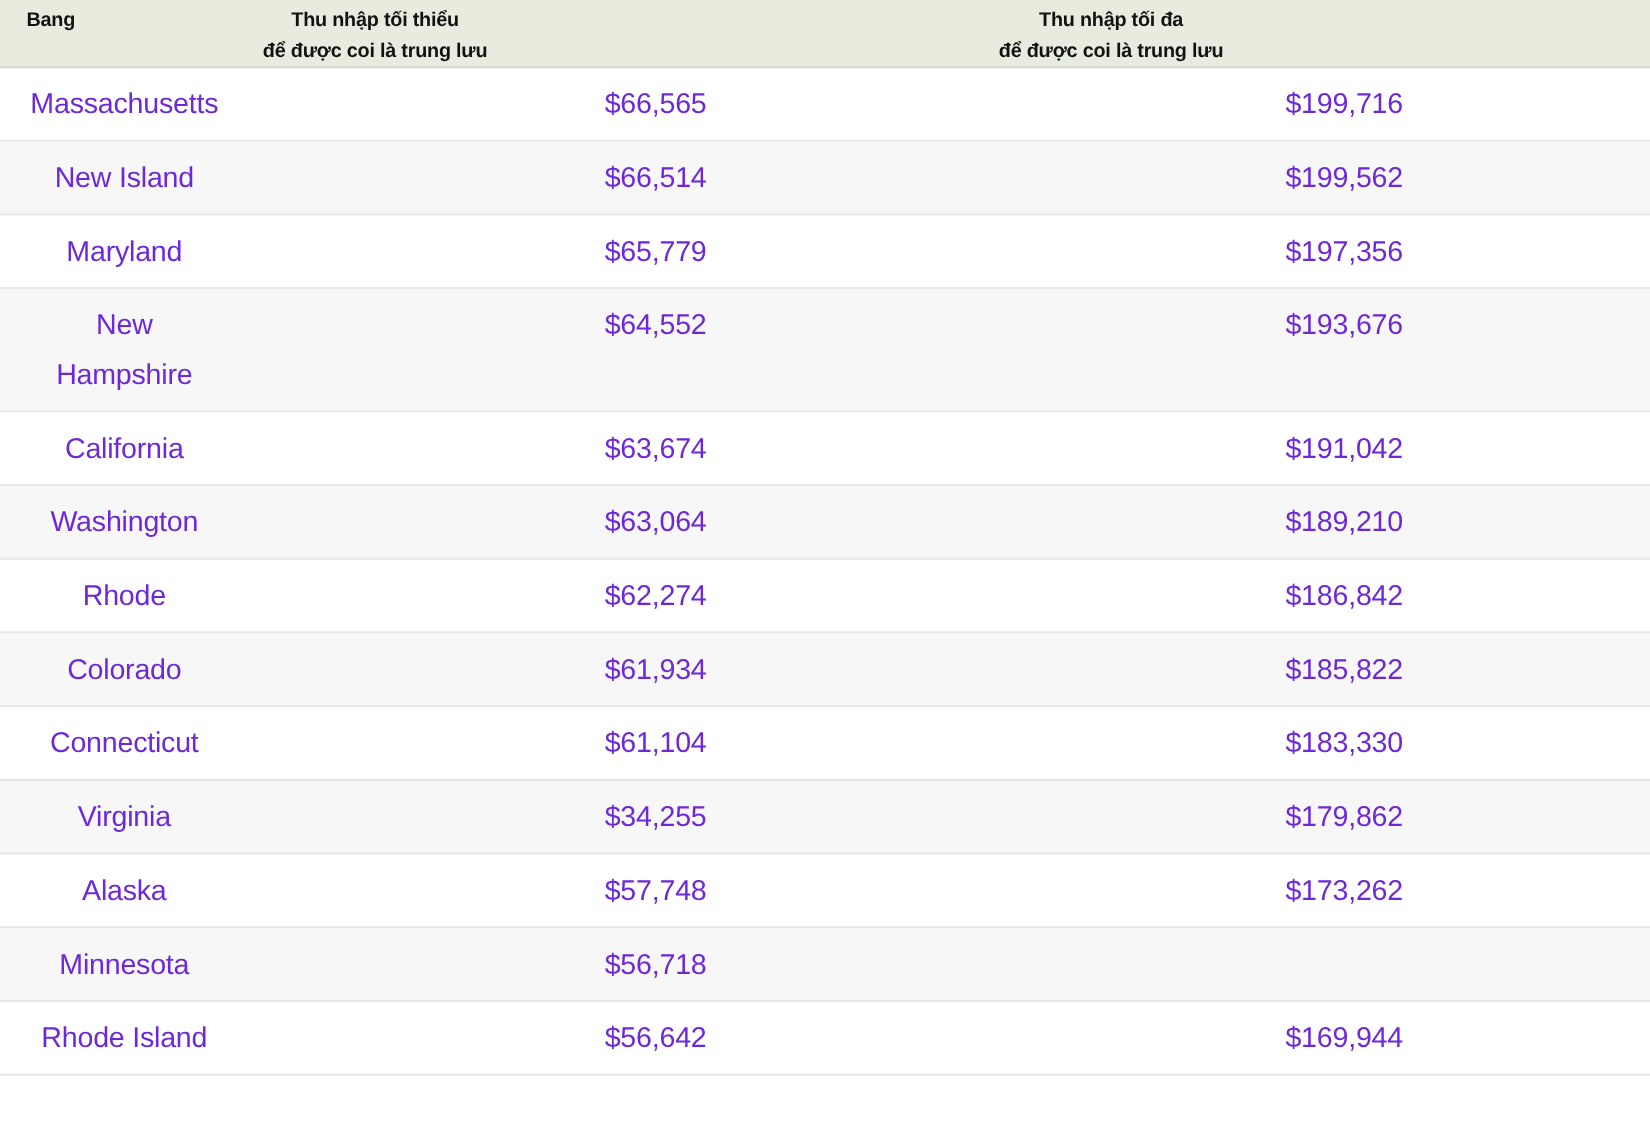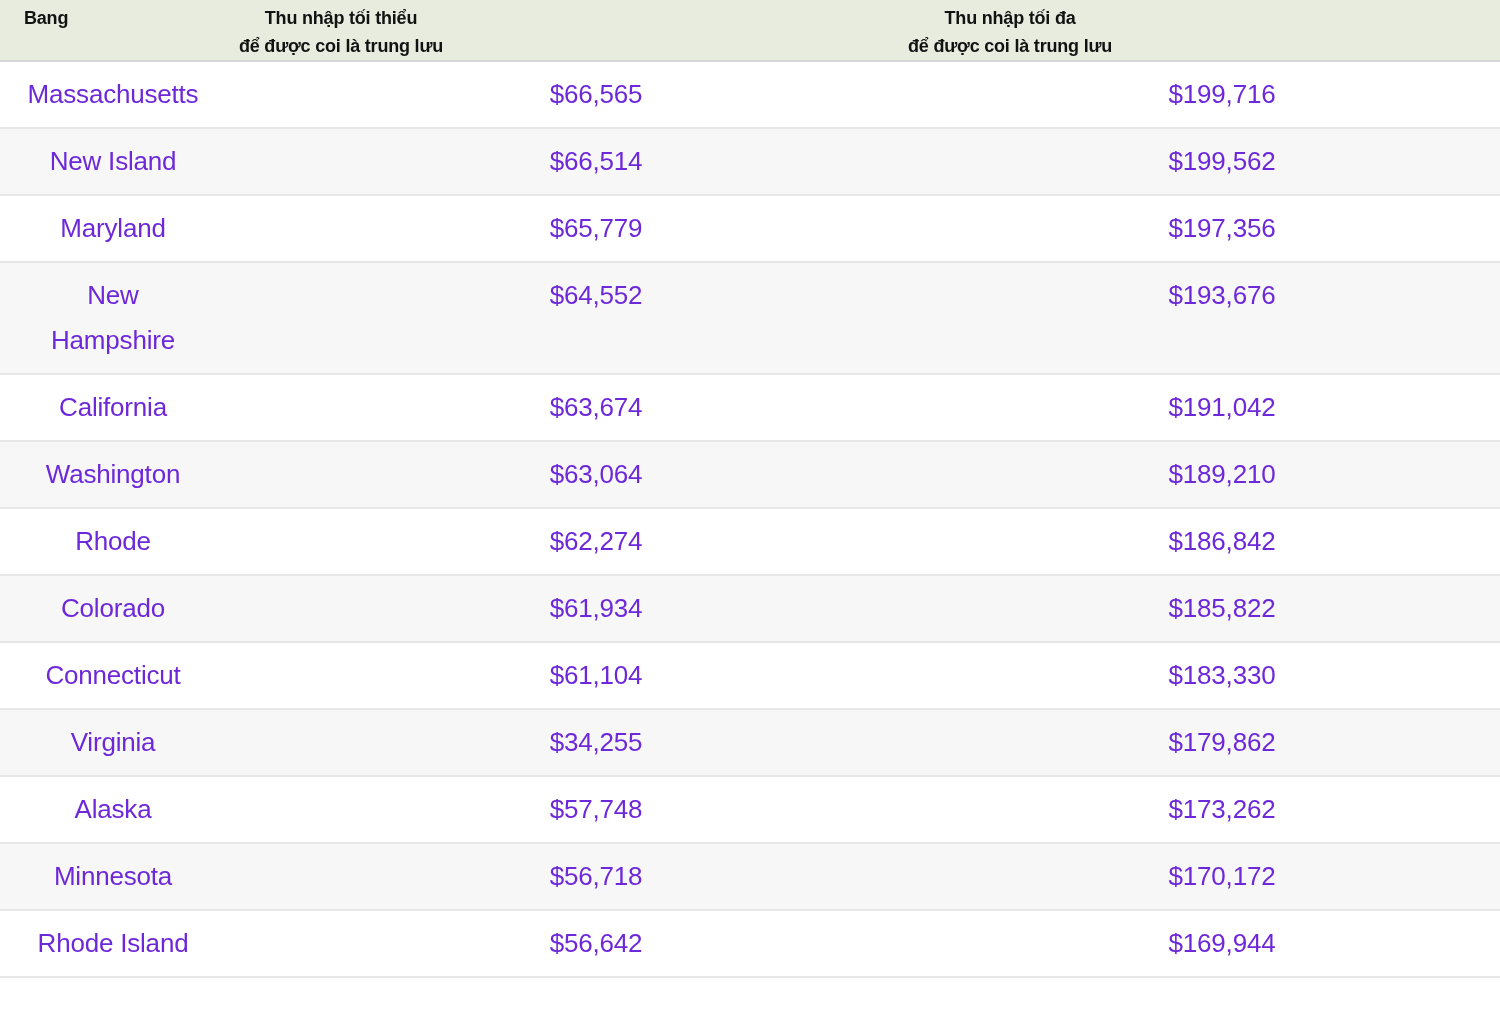--- a/index.html
+++ b/index.html
@@ -155,21 +155,20 @@
 
   <div class="row">
     <div class="cell state">Alaska</div>
     <div class="cell money">$57,748</div>
     <div class="cell money">$173,262</div>
   </div>
 
   <div class="row">
     <div class="cell state">Minnesota</div>
     <div class="cell money">$56,718</div>
-    <div class="cell money">$170,172</div>
   </div>
 
   <div class="row">
     <div class="cell state">Rhode Island</div>
     <div class="cell money">$56,642</div>
     <div class="cell money">$169,944</div>
   </div>
 
 </div>
 

